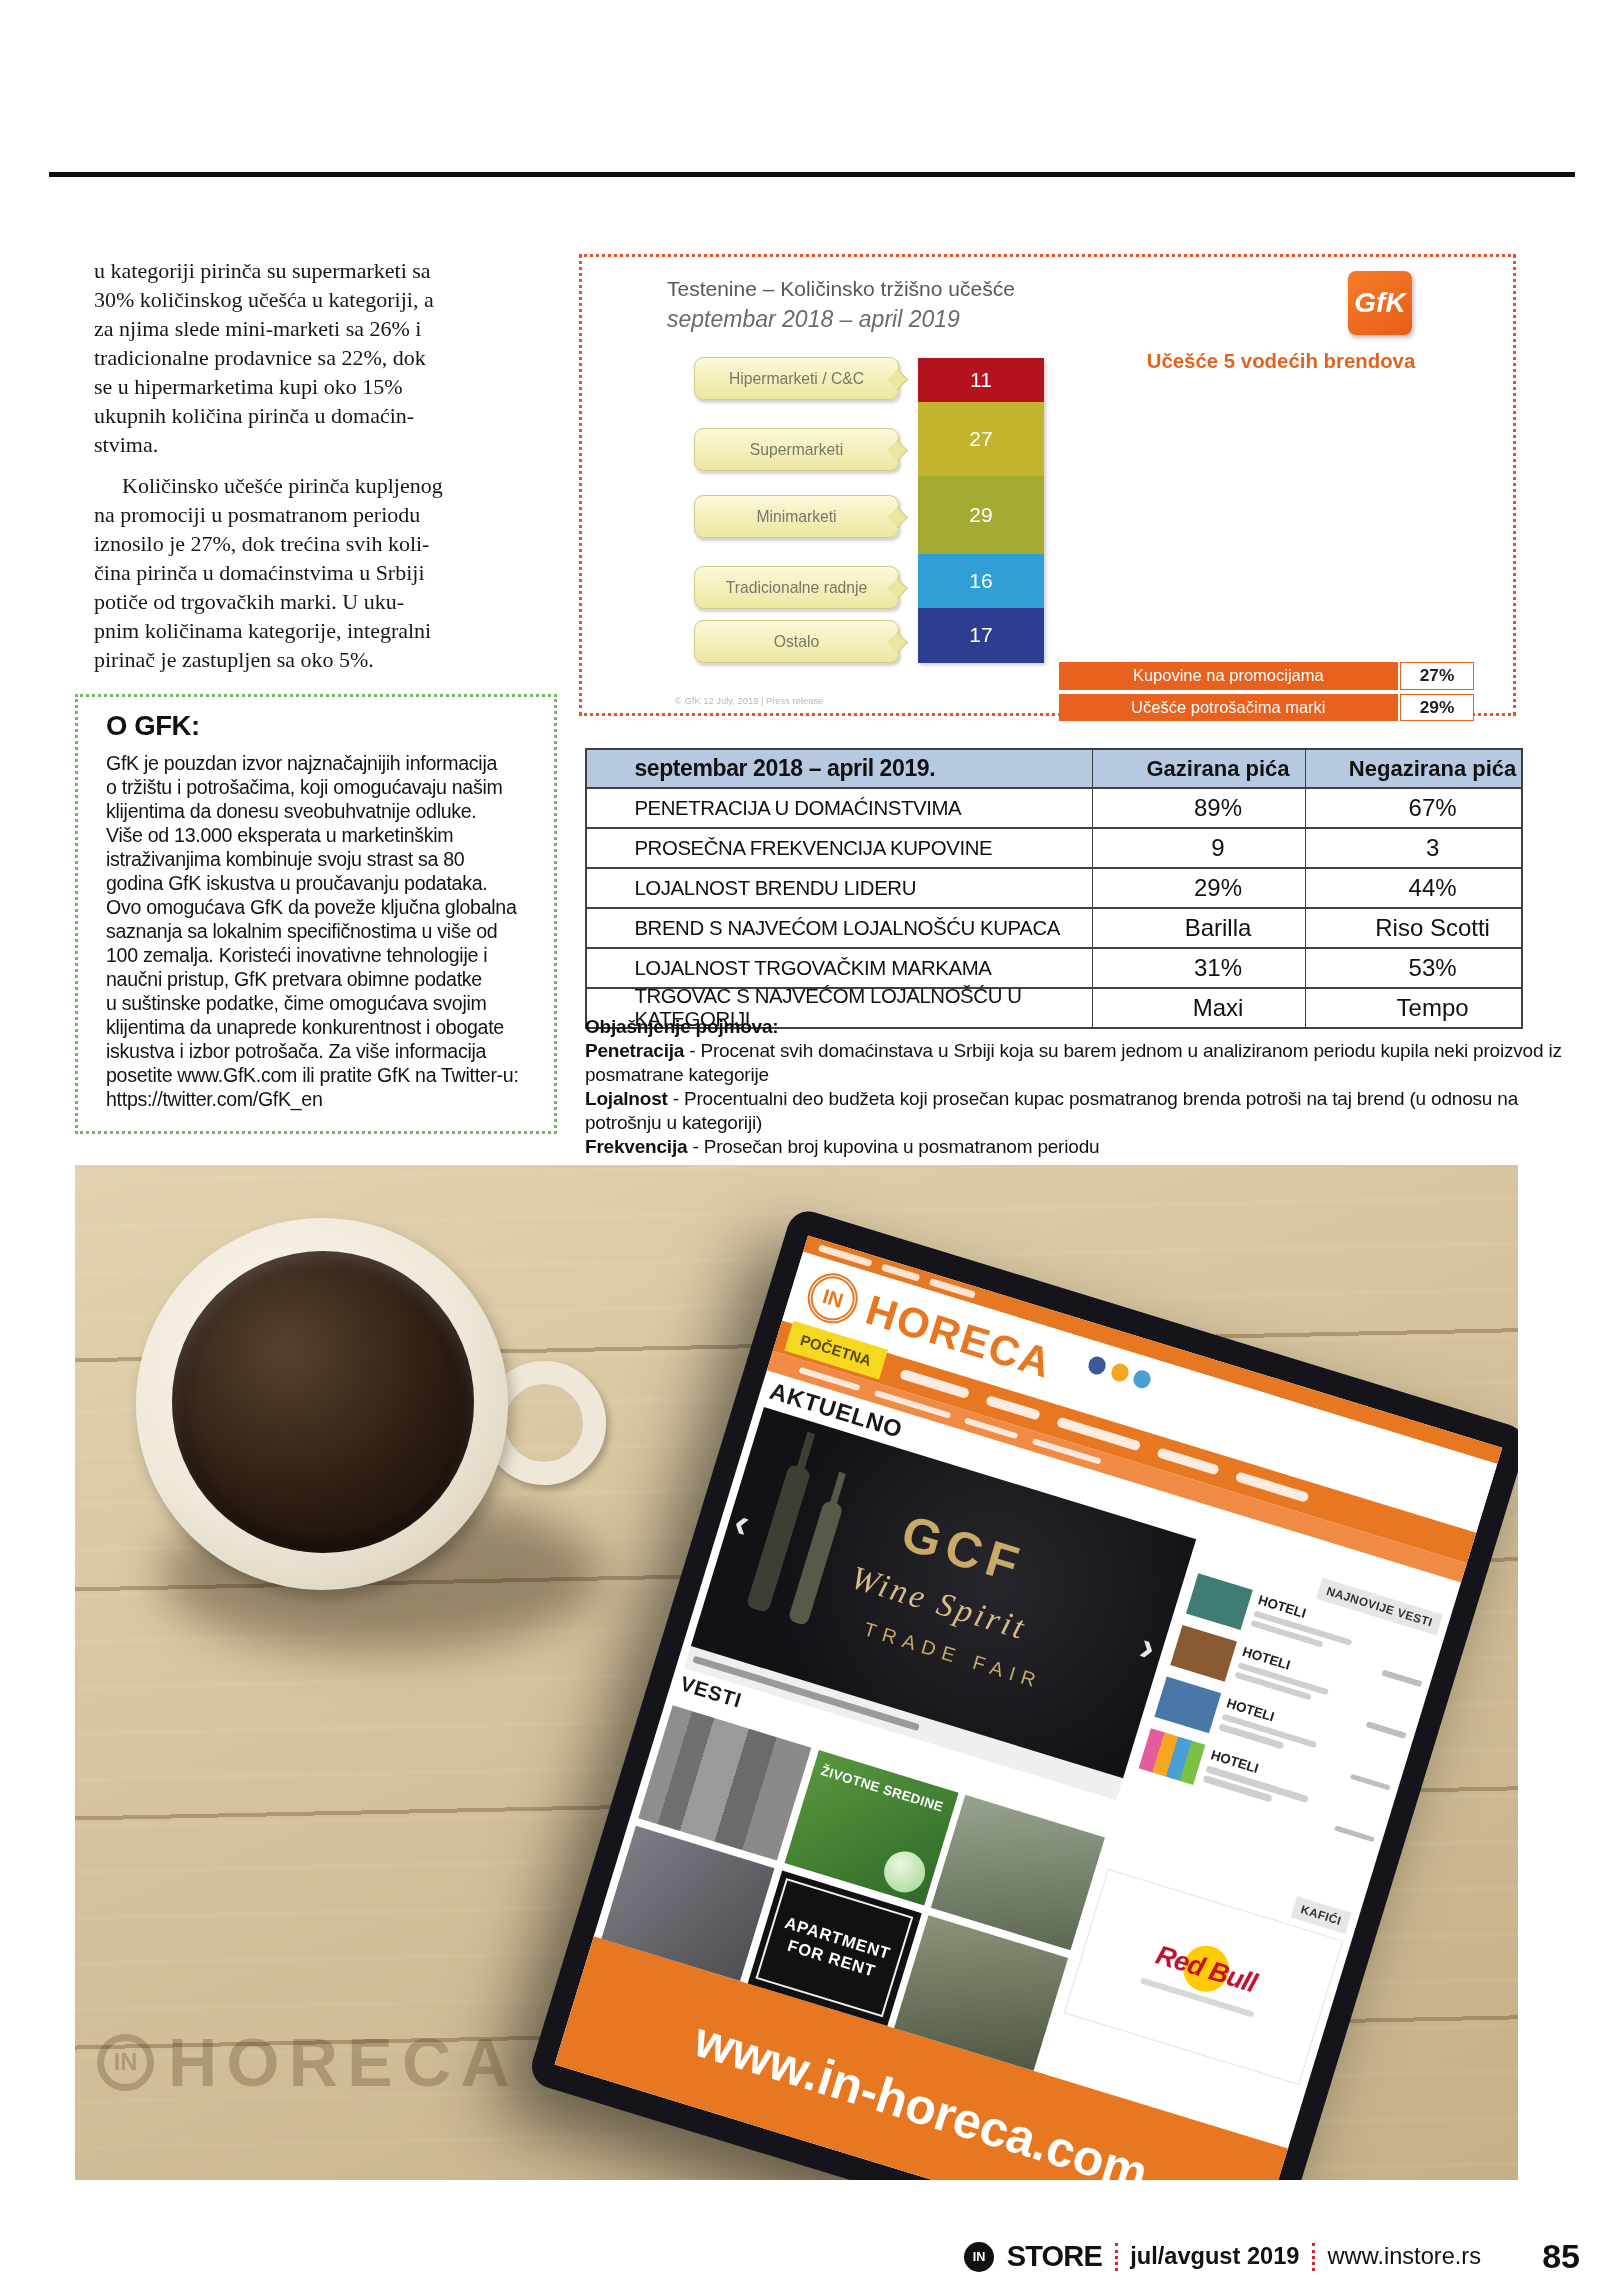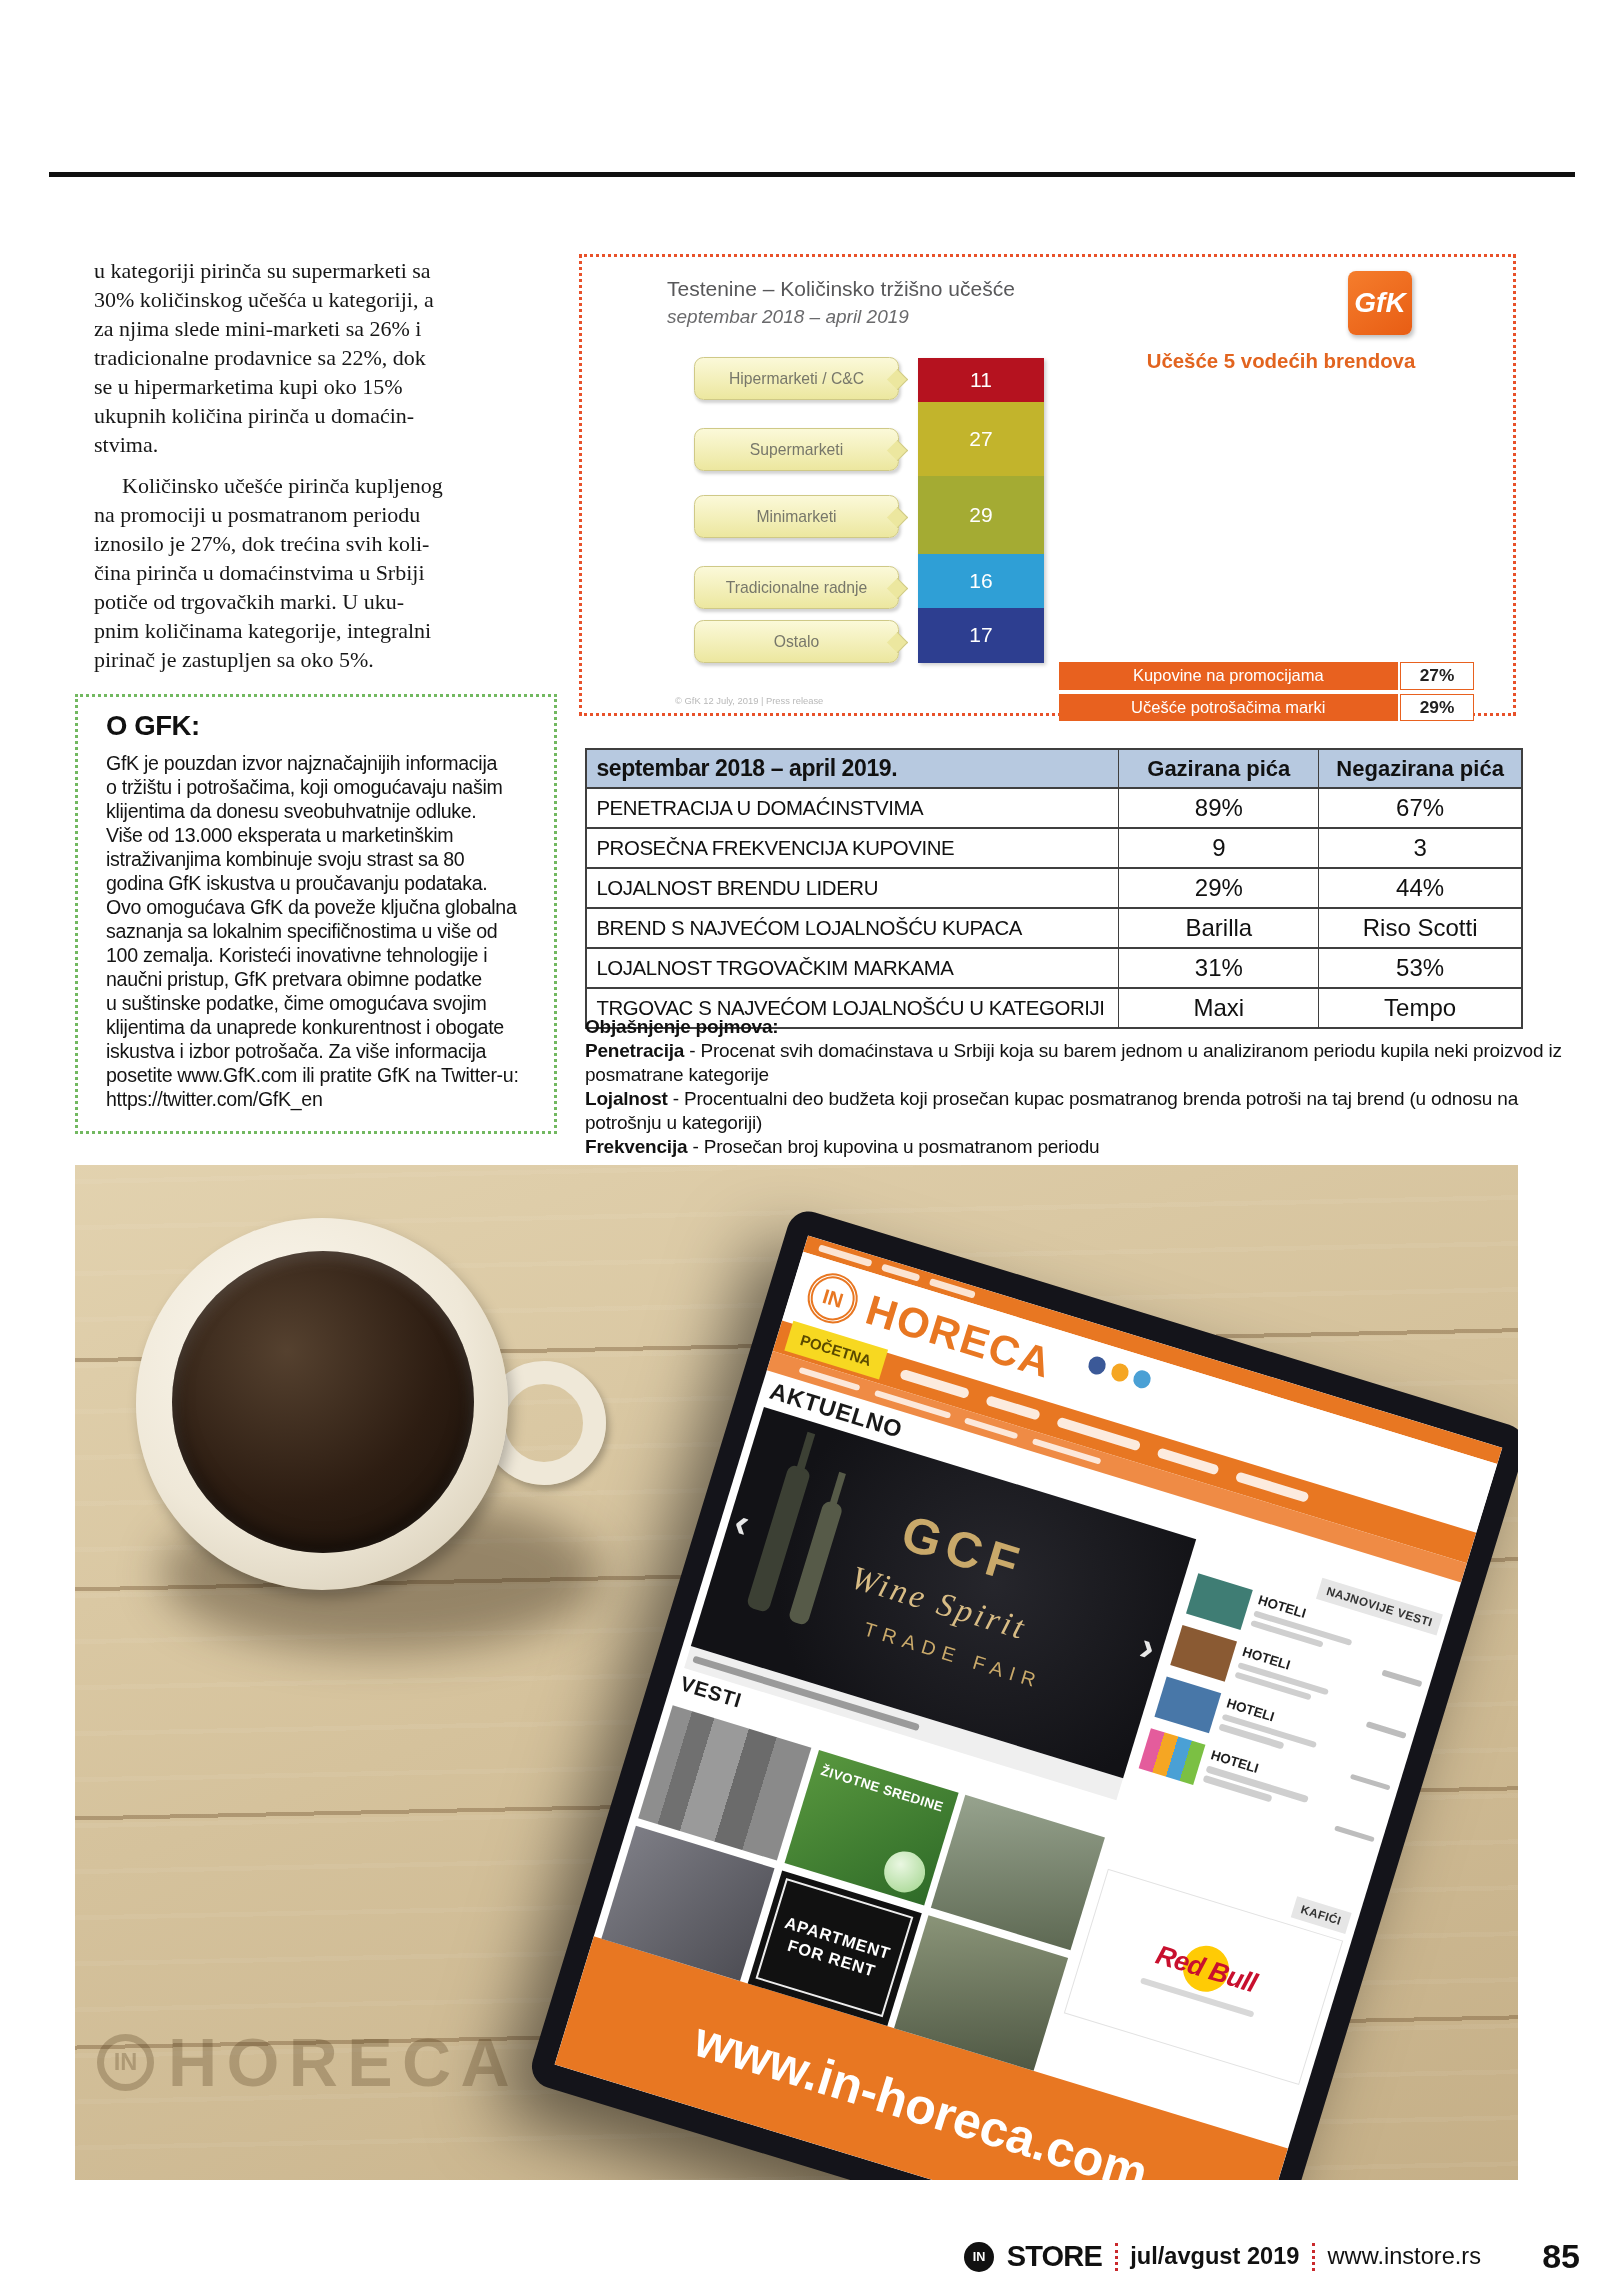--- a/index.html
+++ b/index.html
@@ -9,21 +9,21 @@
   .top-rule{position:absolute;left:49px;top:172px;width:1526px;height:4.7px;background:#101010;}
   
   .article{position:absolute;left:94px;top:256px;width:455px;
            font-family:"Liberation Serif",serif;font-size:22px;line-height:29px;color:#171717;}
   .article p{margin:0;white-space:pre-line;}
   .article p.p2{margin-top:11.8px;text-indent:28px;}
   
   .chart-box{position:absolute;left:579px;top:254px;width:937px;height:462px;
              border:3.1px dotted #e8512a;box-sizing:border-box;background:#fff;}
   .c-title{position:absolute;left:85px;top:20.4px;font-size:21px;color:#58585a;font-weight:500;}
-  .c-sub{position:absolute;left:85px;top:49px;font-size:19px;color:#6a6a6c;font-style:italic;}
+  .c-sub{position:absolute;left:85px;top:49px;font-size:23px;color:#6a6a6c;font-style:italic;}
   .gfk-logo{position:absolute;left:766px;top:14px;width:64px;height:64px;border-radius:7.9px;
             background:linear-gradient(145deg,#f57d2c,#e85d14);display:flex;align-items:center;justify-content:center;
             color:#fff;font-size:28px;font-weight:bold;font-style:italic;box-shadow:1.6px 2.4px 4.7px rgba(0,0,0,.25);}
   .chan-label{position:absolute;left:112px;width:203px;height:41px;border-radius:9.4px;
               background:linear-gradient(180deg,#fbf9d9,#ece79f);border:0.8px solid #cfc987;
               box-shadow:1.6px 2.4px 3.1px rgba(0,0,0,.18);display:flex;align-items:center;justify-content:center;
               color:#77776a;font-size:15.7px;}
   .chan-label::after{content:"";position:absolute;right:-7px;top:14px;width:14px;height:14px;
               background:#ece79f;border-right:0.8px solid #cfc987;border-top:0.8px solid #cfc987;
               transform:rotate(45deg);}
@@ -44,21 +44,21 @@
   
   .gfk-box{position:absolute;left:75px;top:694px;width:482px;height:440px;border:3.1px dotted #72b860;
            box-sizing:border-box;padding:12.6px 11px 0 28px;}
   .g-title{font-size:27.5px;font-weight:800;color:#111;letter-spacing:-0.4px;margin-bottom:9.4px;}
   .g-body{font-size:19.6px;line-height:24px;color:#141414;letter-spacing:-0.3px;white-space:pre-line;}
   
   .dtable{position:absolute;left:585px;top:748px;width:938px;border:2.4px solid #3f3f3f;box-sizing:border-box;}
   .trow{display:flex;border-bottom:2.4px solid #3f3f3f;background:#fff;height:38px;}
   .trow:last-child{border-bottom:none;}
   .trow.head{background:#b7c9e0;height:37px;}
-  .tcell{display:flex;align-items:center;box-sizing:border-box;}
+  .tcell{display:flex;align-items:center;box-sizing:border-box;margin-left:38px;}
   .tcell.c0{width:57%;padding-left:9.4px;border-right:1.6px solid #3f3f3f;
             font-size:20.4px;font-weight:500;letter-spacing:-0.4px;color:#111;}
   .tcell.c1{width:21.4%;justify-content:center;border-right:1.6px solid #3f3f3f;font-size:24px;color:#111;}
   .tcell.c2{width:21.6%;justify-content:center;font-size:24px;color:#111;}
   .trow.head .tcell{font-weight:bold;}
   .trow.head .c0{font-size:23px;}
   .trow.head .c1,.trow.head .c2{font-size:22px;}
   
   .defs{position:absolute;left:585px;top:1015px;width:982px;font-size:19px;line-height:24px;
         letter-spacing:-0.2px;color:#111;}

